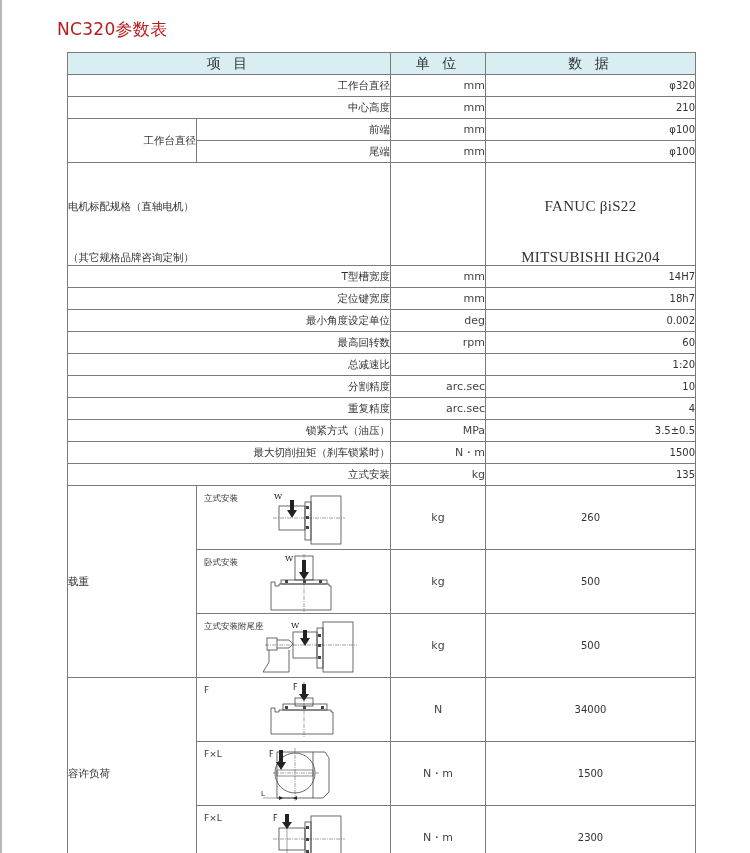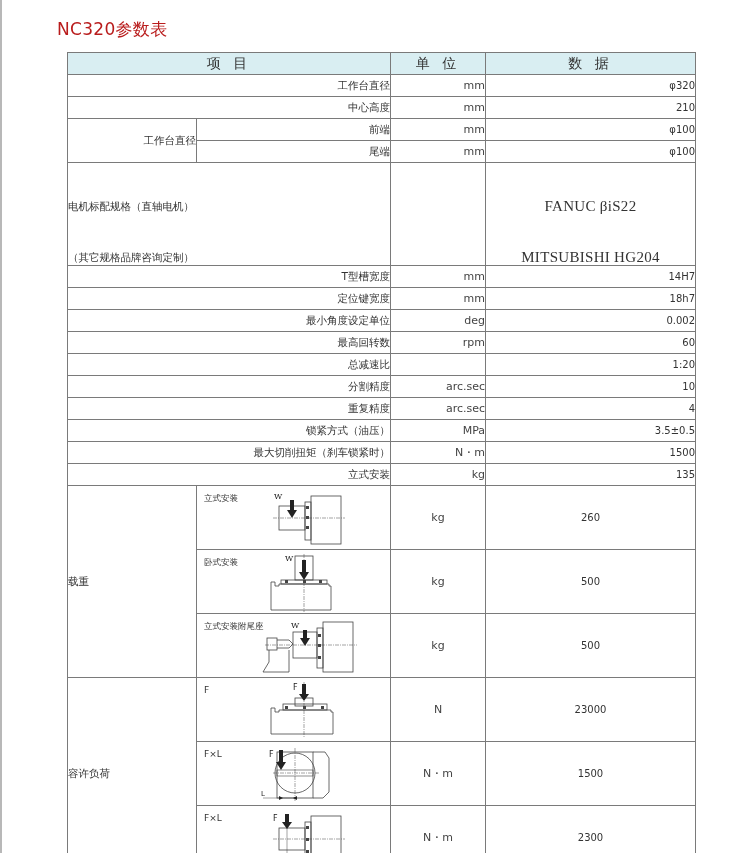--- a/index.html
+++ b/index.html
@@ -201,21 +201,21 @@
         <rect x="18" y="26" width="3" height="3" fill="#444"></rect>
         <rect x="36" y="26" width="3" height="3" fill="#444"></rect>
         <rect x="54" y="26" width="3" height="3" fill="#444"></rect>
         <polyline points="4,32 4,28 8,28 8,32 12,32 12,30 64,30 64,32 66,32 66,54 4,54 4,32" fill="none" stroke="#444" stroke-width="0.8"></polyline>
         <line x1="37" y1="2" x2="37" y2="58" stroke="#444" stroke-width="0.5" stroke-dasharray="4,1,1,1"></line>
         <rect x="35" y="4" width="4" height="10" fill="#222"></rect>
         <polygon points="32,14 42,14 37,21" fill="#222"></polygon>
       </svg>
     </td>
     <td class="unit">N</td>
-    <td class="val">23000</td>
+    <td class="val">34000</td>
   </tr>
   <tr class="r64">
     <td class="diag-cell">
       <span class="diag-label" style="font-family:'DejaVu Sans',sans-serif;font-size:9px">F×L</span>
       <svg class="diag-svg" style="left:36px" width="110" height="62" viewBox="0 0 110 62">
         <text x="36" y="13" font-size="8" font-family="DejaVu Sans, sans-serif" fill="#222">F</text>
         <rect x="44" y="8" width="36" height="46" fill="none" stroke="#444" stroke-width="0.8"></rect>
         <polyline points="80,8 92,8 96,14 96,48 90,54 80,54" fill="none" stroke="#444" stroke-width="0.8"></polyline>
         <circle cx="62" cy="29" r="20" fill="none" stroke="#444" stroke-width="0.8"></circle>
         <line x1="40" y1="29" x2="86" y2="29" stroke="#444" stroke-width="0.5" stroke-dasharray="4,1,1,1"></line>

